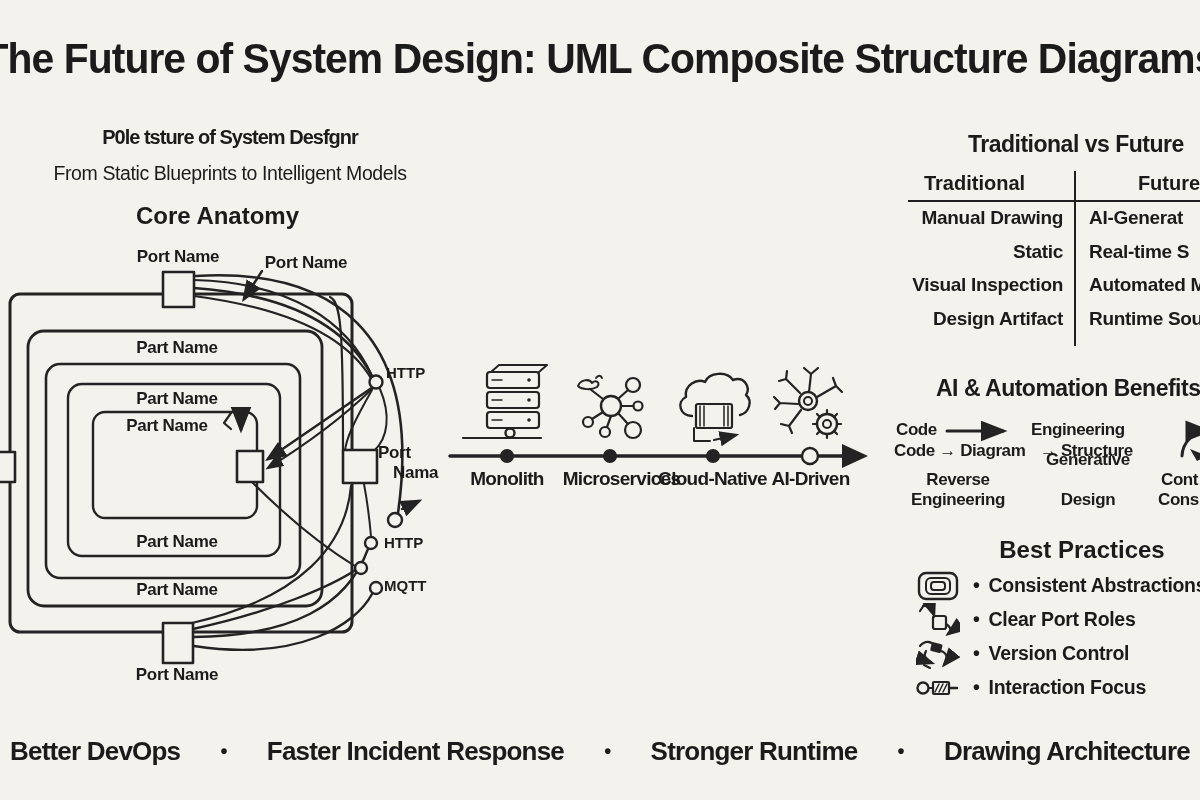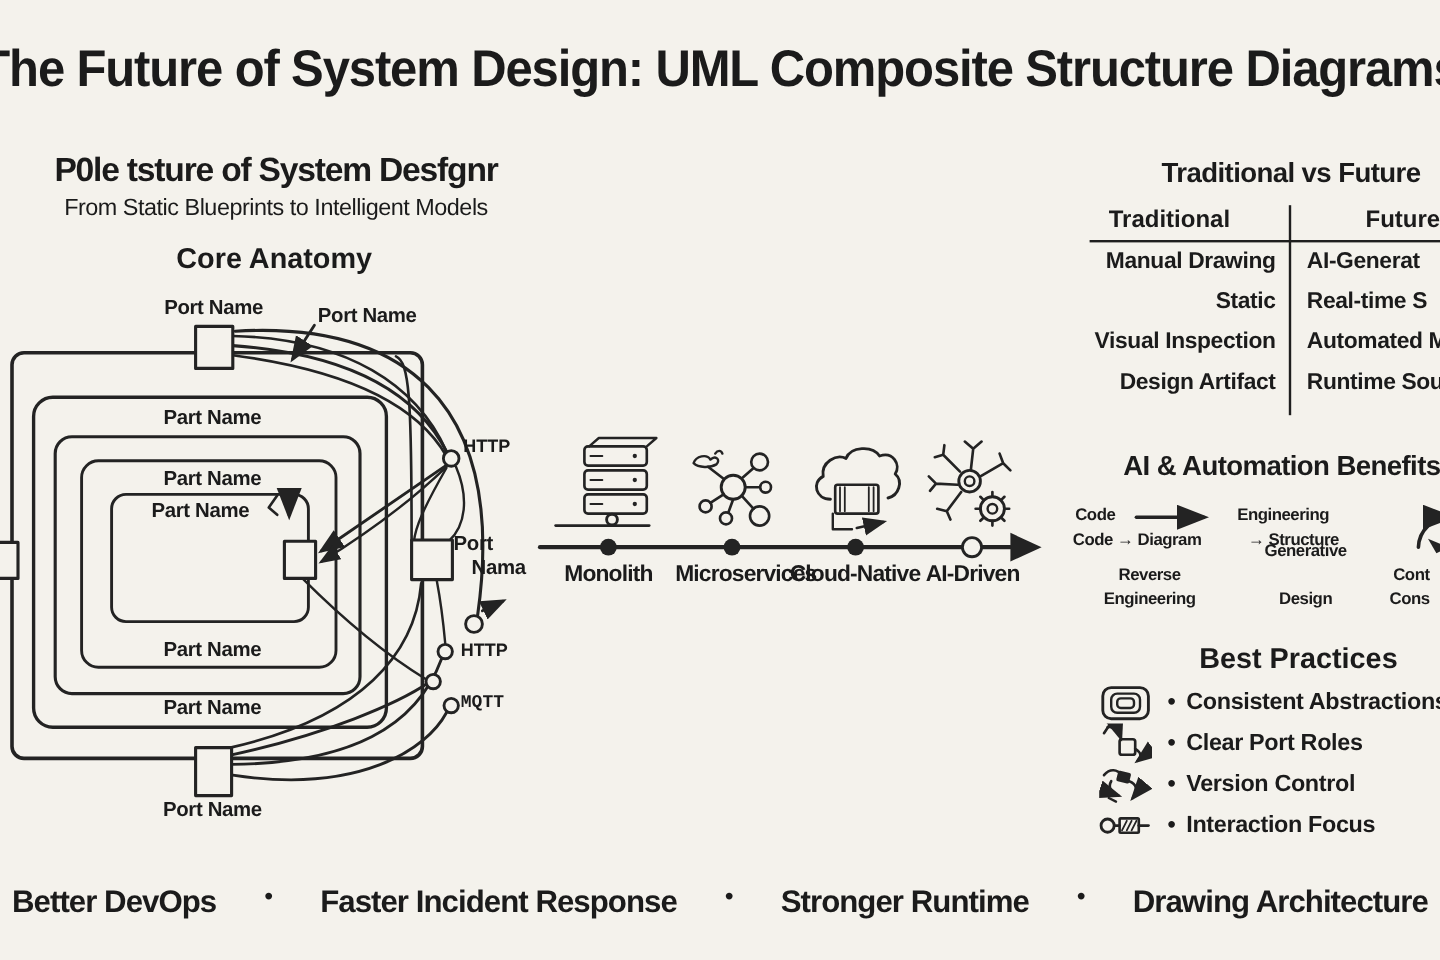--- a/index.html
+++ b/index.html
@@ -8,47 +8,47 @@
     background:#f4f2ec;color:#1b1b1b;
     font-family:"Liberation Sans","DejaVu Sans",sans-serif;
   }
   .abs{position:absolute;}
   .ctr{text-align:center;}
 
   .main-title{
     top:34px;left:50%;transform:translateX(-50%) scaleX(.95);transform-origin:center;
     font-size:43px;font-weight:800;letter-spacing:-1px;white-space:nowrap;
   }
-  .lh-head{top:126px;left:0;width:460px;font-size:28px;font-weight:800;letter-spacing:-1px;}
+  .lh-head{top:126px;left:0;width:460px;font-size:20px;font-weight:800;letter-spacing:-1px;}
   .lh-sub{top:162px;left:0;width:460px;font-size:19.5px;font-weight:500;letter-spacing:-.4px;}
-  .lh-core{top:202px;left:11px;width:435px;font-size:24px;font-weight:800;}
+  .lh-core{top:202px;left:0;width:435px;font-size:24px;font-weight:800;}
 
   .dlabel{font-size:17px;font-weight:700;letter-spacing:-.3px;}
   .proto{font-size:15px;font-weight:700;}
 
   .tl-label{top:468px;font-size:19px;font-weight:700;letter-spacing:-.7px;text-align:center;}
 
   .cmp-title{top:131px;left:968px;font-size:23px;font-weight:800;letter-spacing:-.5px;white-space:nowrap;}
   .cmp-table{left:886px;top:168px;display:grid;grid-template-columns:177px 160px;column-gap:26px;}
   .cmp-h{font-size:20px;font-weight:800;text-align:center;height:33px;line-height:30px;}
   .cmp-c{font-size:19px;font-weight:600;letter-spacing:-.3px;height:33.5px;line-height:33.5px;}
   .cmp-c.c1{text-align:right;}
   .cmp-c.c2{text-align:left;white-space:nowrap;}
   .rule{background:#1f1f1f;}
 
   .ben-title{top:375px;left:936px;font-size:23px;font-weight:800;letter-spacing:-.5px;white-space:nowrap;}
-  .ben-t{font-size:14px;font-weight:600;letter-spacing:-.4px;white-space:nowrap;}
+  .ben-t{font-size:17px;font-weight:600;letter-spacing:-.4px;white-space:nowrap;}
 
   .bp-title{top:536px;left:962px;width:240px;font-size:24px;font-weight:800;}
   .bp-rows{left:916px;top:571px;display:flex;flex-direction:column;gap:5px;}
   .bp-row{display:flex;align-items:center;gap:13px;height:29px;}
   .bp-row svg{flex:0 0 auto;}
   .bp-label{font-size:19.5px;font-weight:600;letter-spacing:-.3px;white-space:nowrap;display:flex;gap:9px;align-items:center;}
 
-  .footer{top:736px;left:10px;width:1180px;display:flex;justify-content:space-between;align-items:flex-start;
+  .footer{top:736px;left:10px;width:1180px;display:flex;justify-content:space-between;align-items:center;
     font-size:26px;font-weight:800;letter-spacing:-.8px;white-space:nowrap;gap:33px;}
   .footer .sep{font-size:20px;font-weight:700;}
 
   
   svg .st{stroke:#232323;fill:none;stroke-linecap:round;stroke-linejoin:round;}
   .s15{stroke-width:1.5px;} .s2{stroke-width:2px;} .s22{stroke-width:2.2px;}
   .s24{stroke-width:2.4px;} .s26{stroke-width:2.6px;} .s28{stroke-width:2.8px;}
   .s3{stroke-width:3px;} .s35{stroke-width:3.5px;}
   .port{fill:#f4f2ec;stroke:#232323;stroke-width:2.6px;stroke-linejoin:round;}
   .node{fill:#f4f2ec;stroke:#232323;stroke-width:2.4px;}
@@ -187,21 +187,21 @@
   <div class="abs ctr dlabel" style="left:260px;top:253px;width:92px;">Port Name</div>
   <div class="abs ctr dlabel" style="left:117px;top:338px;width:120px;">Part Name</div>
   <div class="abs ctr dlabel" style="left:117px;top:389px;width:120px;">Part Name</div>
   <div class="abs ctr dlabel" style="left:107px;top:416px;width:120px;">Part Name</div>
   <div class="abs ctr dlabel" style="left:117px;top:532px;width:120px;">Part Name</div>
   <div class="abs ctr dlabel" style="left:117px;top:580px;width:120px;">Part Name</div>
   <div class="abs proto" style="left:386px;top:364px;">HTTP</div>
   <div class="abs dlabel" style="left:378px;top:443px;text-align:center;">Port</div>
   <div class="abs dlabel" style="left:393px;top:463px;">Nama</div>
   <div class="abs proto" style="left:384px;top:534px;">HTTP</div>
-  <div class="abs proto" style="left:384px;top:577px;font-family:Liberation Mono, monospace;">MQTT</div>
+  <div class="abs proto" style="left:384px;top:577px;">MQTT</div>
   <div class="abs ctr dlabel" style="left:117px;top:665px;width:120px;">Port Name</div>
 
   <div class="abs tl-label" style="left:447px;width:120px;">Monolith</div>
   <div class="abs tl-label" style="left:549px;width:145px;text-align:center;">Microservices</div>
   <div class="abs tl-label" style="left:640px;width:145px;">Cloud-Native</div>
   <div class="abs tl-label" style="left:748px;width:125px;">AI-Driven</div>
 
   <div class="abs cmp-title">Traditional vs Future</div>
   <div class="abs cmp-table">
     <div class="cmp-h c1">Traditional</div>

